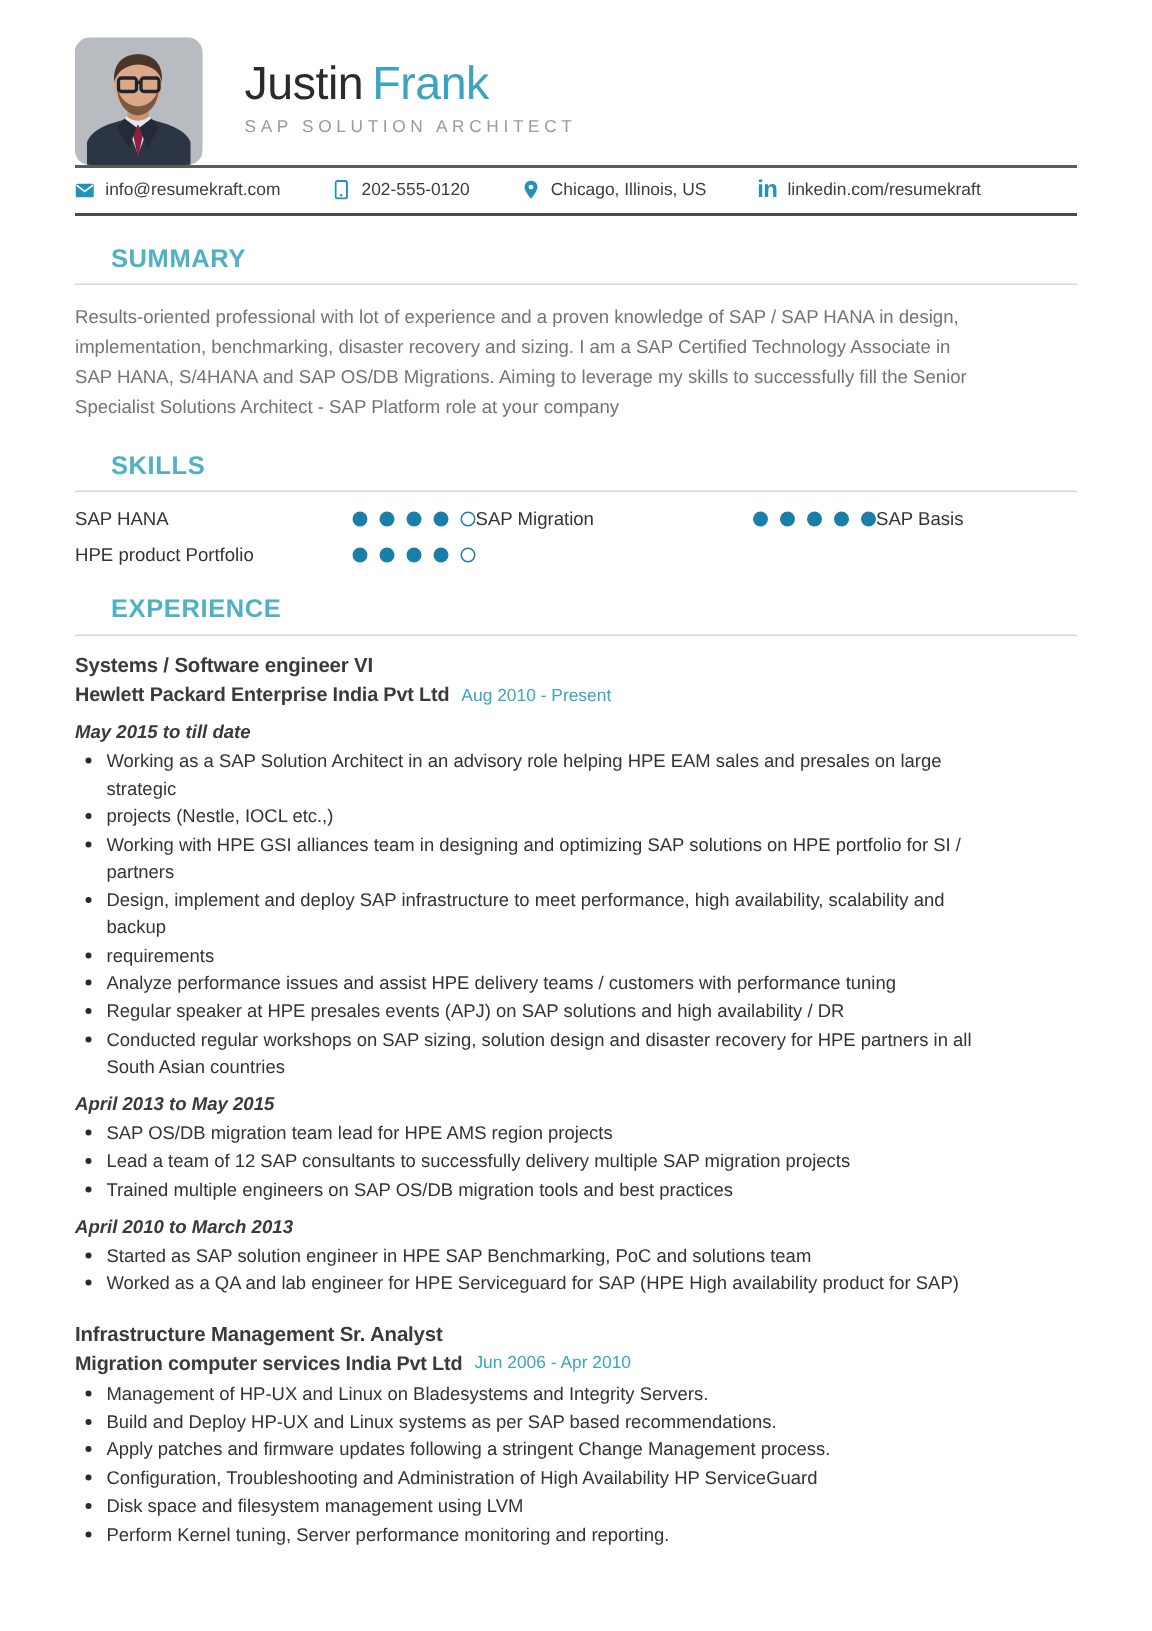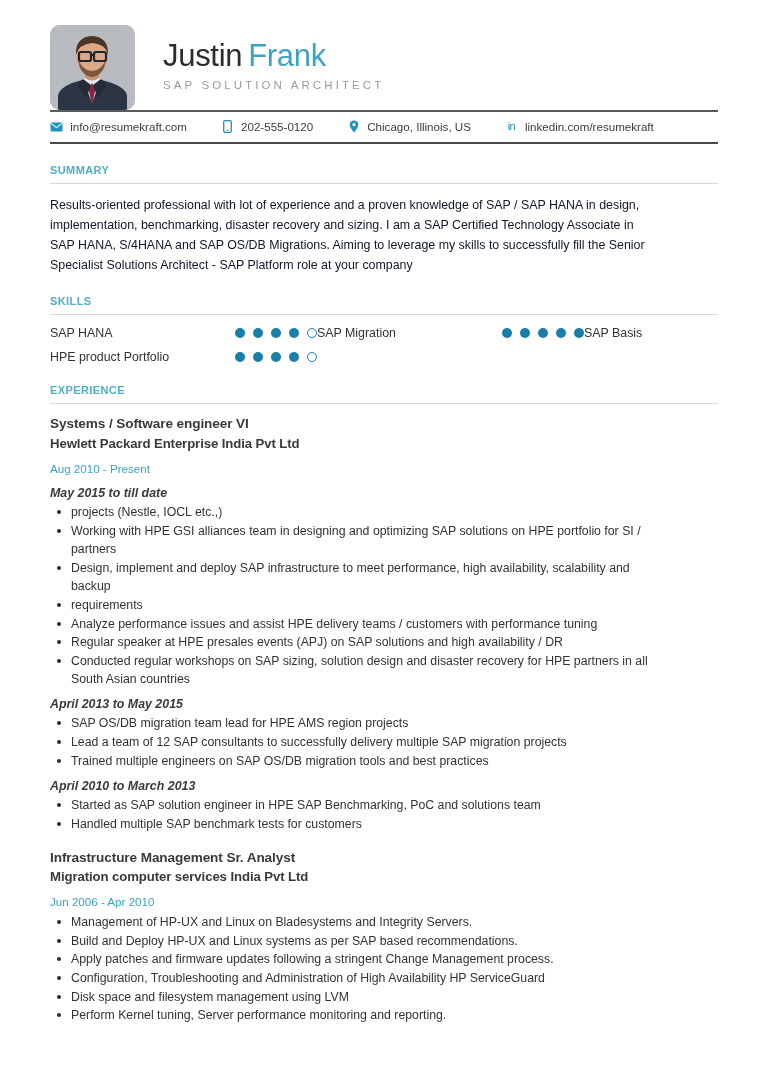--- a/index.html
+++ b/index.html
@@ -95,49 +95,50 @@
     display: inline-flex;
     align-items: center;
     justify-content: center;
     width: 13px;
     height: 13px;
     color: #1f93b8;
     flex: 0 0 auto;
   }
   .contact .ic svg { display: block; }
   .li-glyph {
-    font-weight: normal;
-    font-size: 11px;
+    font-weight: bold;
+    font-size: 16px;
     color: #1f93b8;
     line-height: 1;
     letter-spacing: -0.5px;
   }
 
   
   .section { margin-top: 20px; }
 
   .sec-title {
     color: #4fb0c6;
-    font-size: 11px;
+    font-size: 17px;
     font-weight: 700;
     letter-spacing: 0.4px;
     line-height: 1.1;
+    margin-left: 24px;
   }
   .sec-underline {
     height: 1px;
     background: #d7d7d7;
     margin-top: 7px;
     width: 668px;
   }
 
   .summary-text {
     margin-top: 11px;
     font-size: 12.4px;
     line-height: 1.62;
-    color: #0f172a;
+    color: #737373;
     max-width: 665px;
   }
 
   
   .skills-grid {
     margin-top: 11px;
     display: grid;
     grid-template-columns: 1fr 1fr 1fr;
     row-gap: 10px;
   }
@@ -169,25 +170,24 @@
 
   .job-role {
     font-size: 13.6px;
     font-weight: 700;
     color: #3a3a3a;
     letter-spacing: -0.1px;
     line-height: 1.35;
   }
   .job-line {
     display: flex;
-    align-items: flex-start;
+    align-items: flex-end;
     gap: 8px;
     line-height: 1.45;
     flex-wrap: wrap;
-    flex-direction: column;
   }
   .job-company {
     font-size: 13.2px;
     font-weight: 700;
     color: #3a3a3a;
     letter-spacing: -0.1px;
   }
   .job-dates {
     font-size: 11.6px;
     color: #3ba3c4;
@@ -369,38 +369,39 @@
     <div class="sec-underline"></div>
     <div id="experience-list">
         <div class="job">
           <div class="job-role">Systems / Software engineer VI</div>
           <div class="job-line">
             <span class="job-company">Hewlett Packard Enterprise India Pvt Ltd</span>
             <span class="job-dates">Aug 2010 - Present</span>
           </div>
           <div class="period">May 2015 to till date</div>
           <ul class="bullets">
+            <li>Working as a SAP Solution Architect in an advisory role helping HPE EAM sales and presales on large strategic</li>
             <li>projects (Nestle, IOCL etc.,)</li>
             <li>Working with HPE GSI alliances team in designing and optimizing SAP solutions on HPE portfolio for SI / partners</li>
             <li>Design, implement and deploy SAP infrastructure to meet performance, high availability, scalability and backup</li>
             <li>requirements</li>
             <li>Analyze performance issues and assist HPE delivery teams / customers with performance tuning</li>
             <li>Regular speaker at HPE presales events (APJ) on SAP solutions and high availability / DR</li>
             <li>Conducted regular workshops on SAP sizing, solution design and disaster recovery for HPE partners in all South Asian countries</li>
           </ul>
           <div class="period">April 2013 to May 2015</div>
           <ul class="bullets">
             <li>SAP OS/DB migration team lead for HPE AMS region projects</li>
             <li>Lead a team of 12 SAP consultants to successfully delivery multiple SAP migration projects</li>
             <li>Trained multiple engineers on SAP OS/DB migration tools and best practices</li>
           </ul>
           <div class="period">April 2010 to March 2013</div>
           <ul class="bullets">
             <li>Started as SAP solution engineer in HPE SAP Benchmarking, PoC and solutions team</li>
-            <li>Handled multiple SAP benchmark tests for customers</li>
+            <li>Worked as a QA and lab engineer for HPE Serviceguard for SAP (HPE High availability product for SAP)</li>
           </ul>
         </div>
         <div class="job second">
           <div class="job-role">Infrastructure Management Sr. Analyst</div>
           <div class="job-line">
             <span class="job-company">Migration computer services India Pvt Ltd</span>
             <span class="job-dates">Jun 2006 - Apr 2010</span>
           </div>
           <ul class="bullets">
             <li>Management of HP-UX and Linux on Bladesystems and Integrity Servers.</li>

